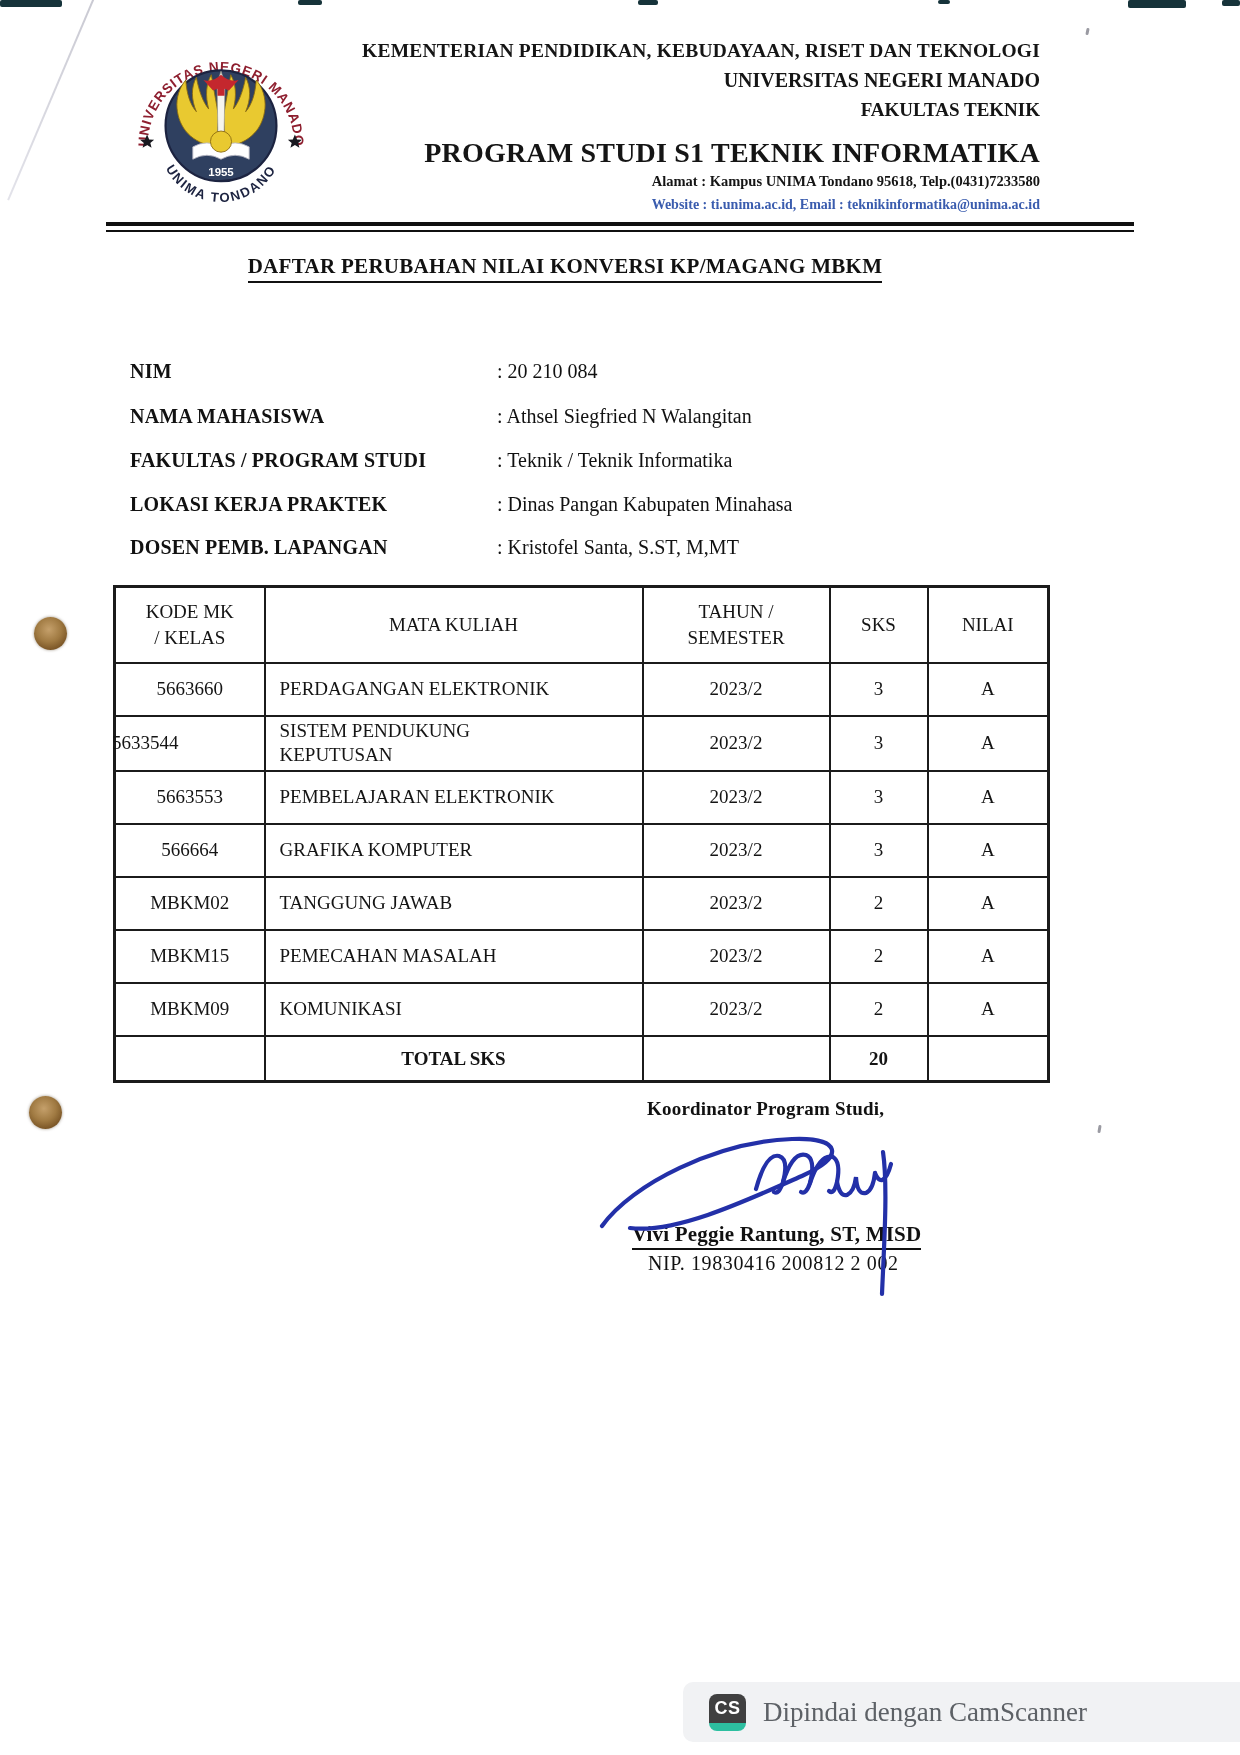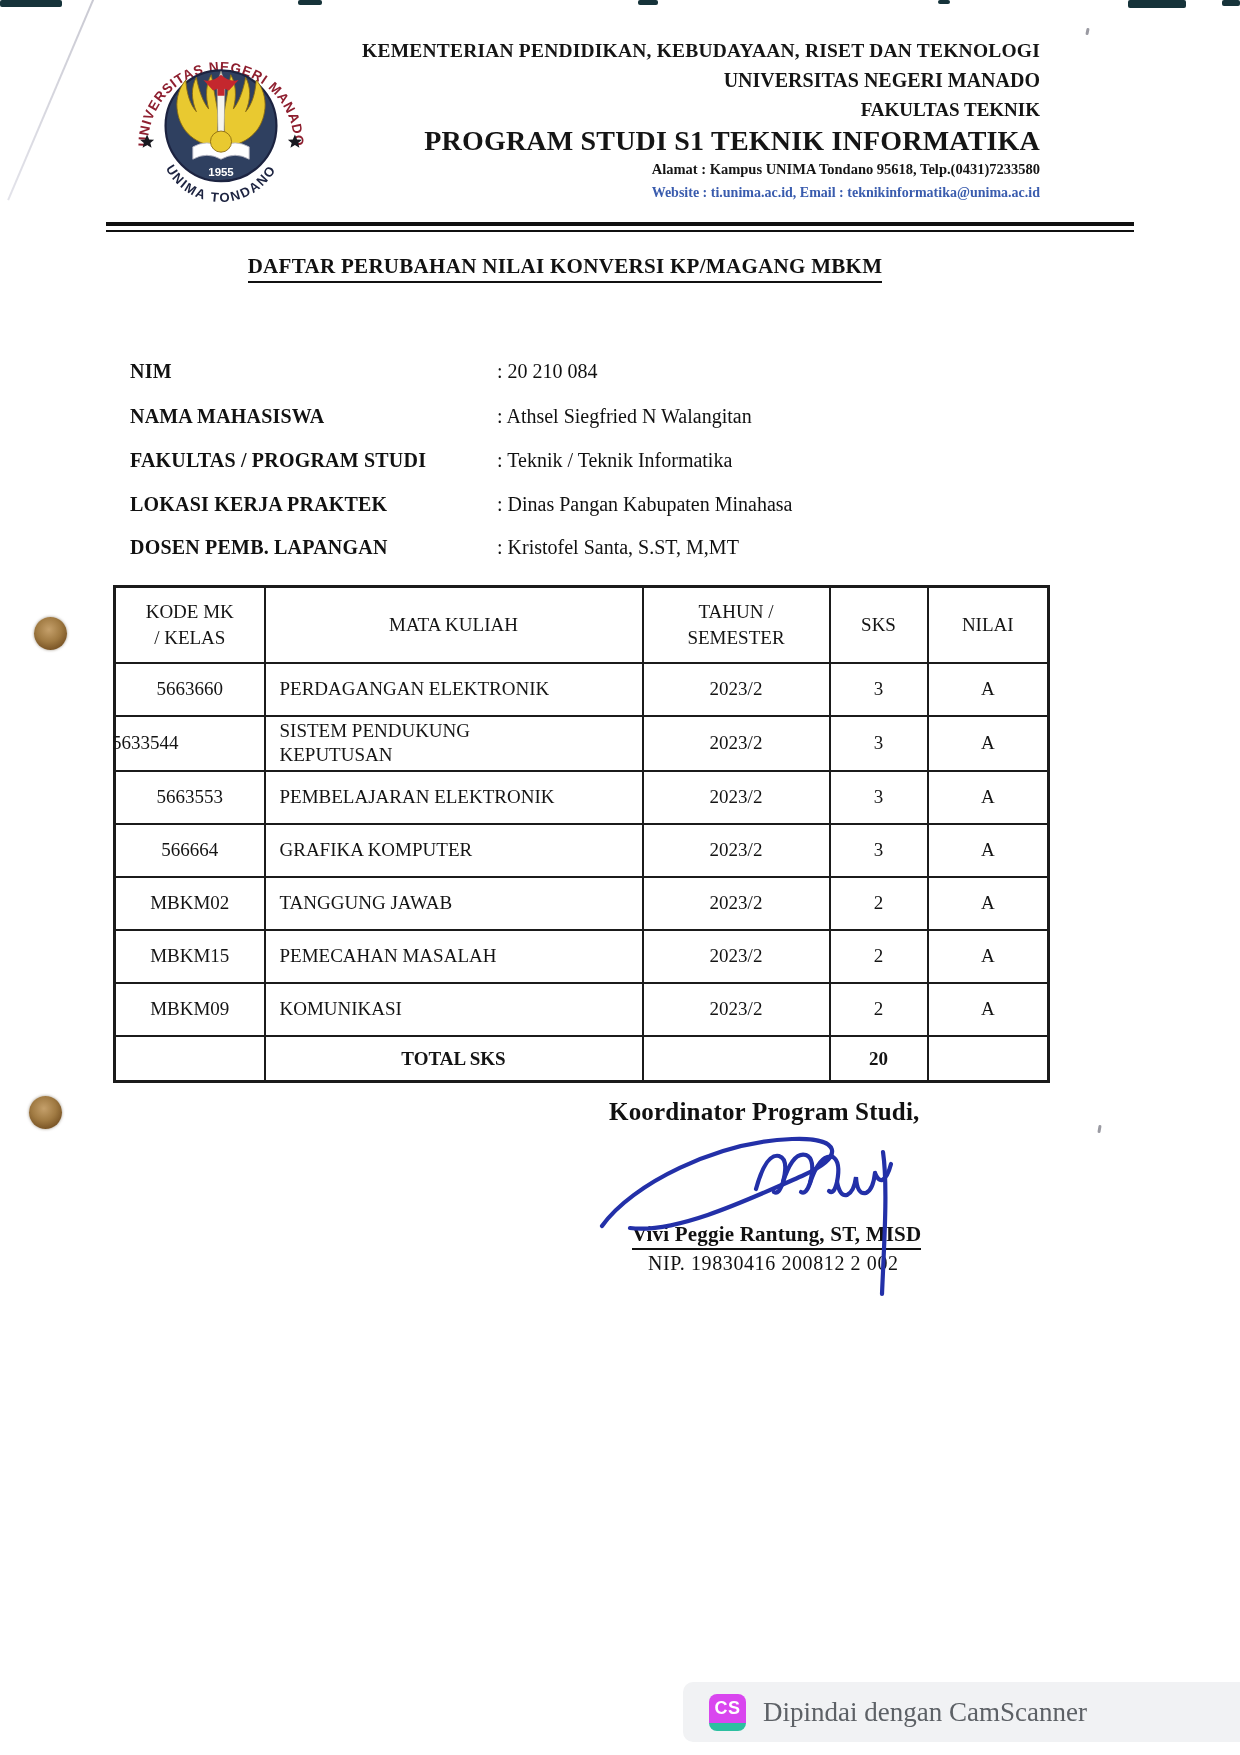--- a/index.html
+++ b/index.html
@@ -15,21 +15,21 @@
           background:radial-gradient(circle at 45% 38%, #c5a06b 0%, #a07a42 45%, #7a5526 75%, #3f2a10 100%);
           box-shadow:0 0 3px rgba(60,40,10,.5); }
   .speck { position:absolute; background:#9a9aa2; border-radius:2px; }
 
   
   .letterhead-text { position:absolute; left:300px; top:40px; width:740px; text-align:right;
                      font-family:Liberation Serif, serif; font-weight:bold; color:#151515; }
   .lh-ministry   { font-size:19.5px; letter-spacing:.2px; }
   .lh-university { font-size:20px; margin-top:7px; }
   .lh-faculty    { font-size:19px; margin-top:7px; }
-  .lh-program    { font-size:28px; margin-top:4px; letter-spacing:.2px; }
+  .lh-program    { font-size:28px; margin-top:16px; letter-spacing:.2px; }
   .lh-address    { font-size:14.5px; margin-top:4px; }
   .lh-website    { font-size:14px; margin-top:7px; font-weight:bold; color:#3a5cae; }
 
   .rule-thick { position:absolute; left:106px; top:222px; width:1028px; height:4px; background:#101010; }
   .rule-thin  { position:absolute; left:106px; top:230px; width:1028px; height:2px; background:#101010; }
 
   
   .logo { position:absolute; left:133px; top:36px; width:176px; height:176px; }
 
   
@@ -49,32 +49,32 @@
                  padding:2px 4px; color:#141414; }
   table.grades { border:3px solid #1b1b1b; }
   table.grades th { height:76px; font-weight:normal; white-space:pre-line; line-height:1.35; }
   table.grades td { height:53px; }
   table.grades td.course { text-align:left; padding-left:14px; white-space:pre-line; line-height:1.3; }
   table.grades td.shift-left { text-align:left; padding-left:12px;border-radius:25px; }
   table.grades td.shift-left span { position:relative; left:-16px; }
   table.grades tr.total-row td { height:46px; font-weight:bold; }
 
   
-  .sig-role { position:absolute; left:609px; top:1098px; font-size:25px; font-weight:bold; letter-spacing:.2px; }
+  .sig-role { position:absolute; left:647px; top:1098px; font-size:19px; font-weight:bold; letter-spacing:.2px; }
   .sig-ink  { position:absolute; left:588px; top:1126px; width:340px; height:180px; pointer-events:none; z-index:5; }
   .sig-name { position:absolute; left:632px; top:1222px; font-size:21px; font-weight:bold;
               border-bottom:2.5px solid #111; padding-bottom:1px; letter-spacing:.2px; }
   .sig-nip  { position:absolute; left:632px; top:1252px; font-size:20px; letter-spacing:.6px;margin-left:16px; }
 
   
   .scan-badge { position:absolute; left:683px; top:1682px; width:557px; height:60px;
                 background:#f1f2f4; border-radius:10px 0 0 10px; display:flex; align-items:center; }
   .cs-icon { width:37px; height:37px; margin-left:26px; border-radius:8px; overflow:hidden;
              display:flex; flex-direction:column; }
-  .cs-icon .cs-top { flex:1; background:#d946ef; color:#fff; display:flex; align-items:center; justify-content:center;
+  .cs-icon .cs-top { flex:1; background:#404040; color:#fff; display:flex; align-items:center; justify-content:center;
              font-family:"Liberation Sans", sans-serif; font-weight:bold; font-size:18px; letter-spacing:.5px; }
   .cs-icon .cs-bar { height:8px; background:#2dbfa0; }
   .scan-text { margin-left:17px; font-family:Liberation Serif, serif; font-size:27px; color:#5d6166; }
 </style>
 </head>
 <body>
 
 <div class="page">
 
   <div class="edge-mark" style="left:0;top:0;width:62px;height:7px;"></div>

